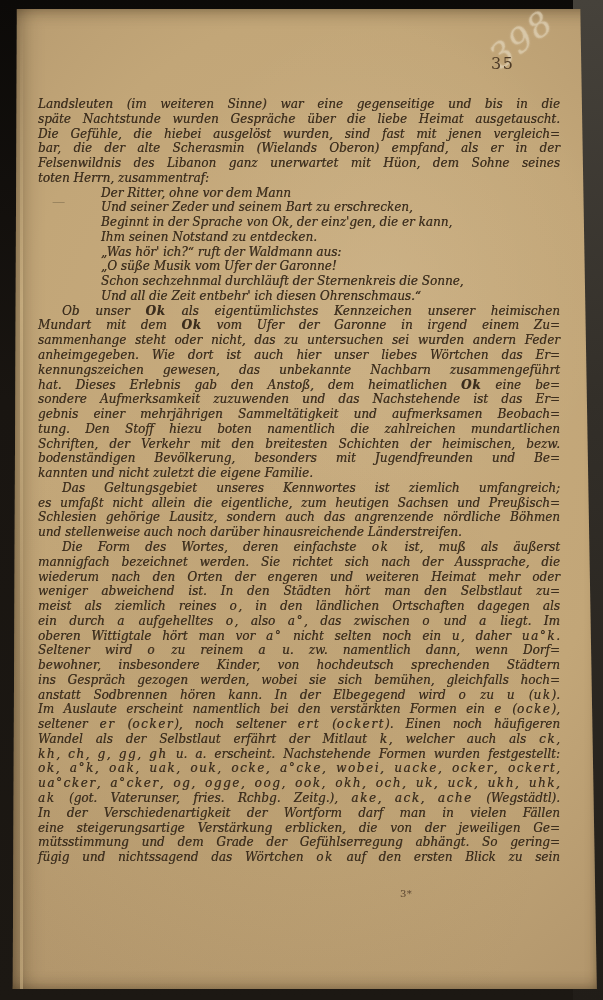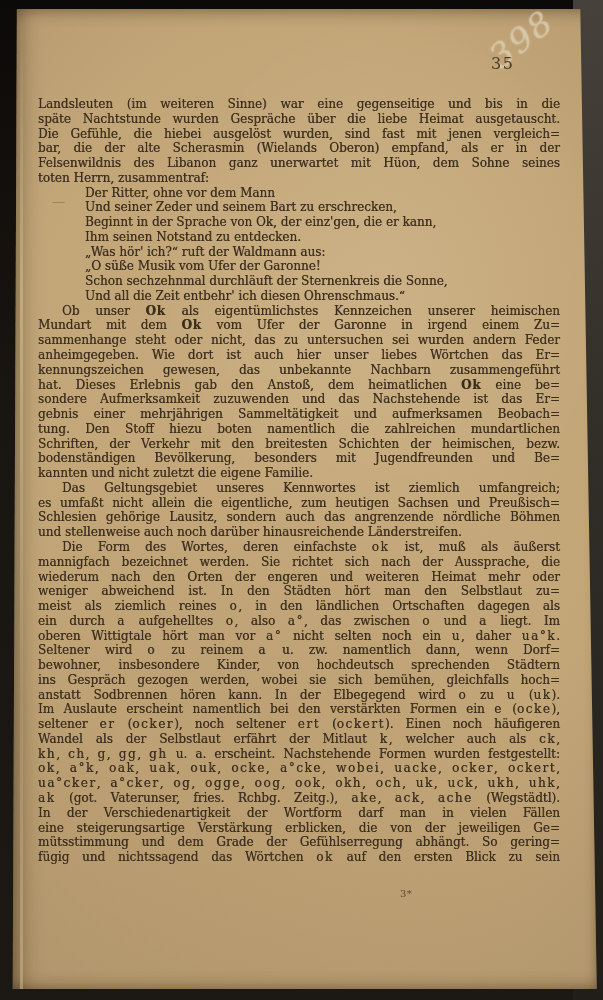--- a/index.html
+++ b/index.html
@@ -60,25 +60,26 @@
   }
   .text-block{
     position:absolute;left:30px;top:88px;width:522px;
     color:#3b2d1d;
     font-size:12px;
     text-shadow:0.35px 0 rgba(59,45,29,0.65);
   }
   .line{
     height:14.78px;line-height:14.78px;
     text-align:justify;
+    font-style:italic;
   }
   .line.j{text-align-last:justify;}
   .line.l{text-align:center;text-align-last:left;}
   .line.ind{text-indent:24px;}
-  .verse{margin-left:47px;}
+  .verse{margin-left:63px;}
   .verse .line{text-align:left;}
   .sp{letter-spacing:0.13em;}
   b{font-weight:bold;letter-spacing:0.06em;}
 </style>
 </head>
 <body>
 
 <div class="scan">
   <div class="right-band"></div>
   <div class="page">

